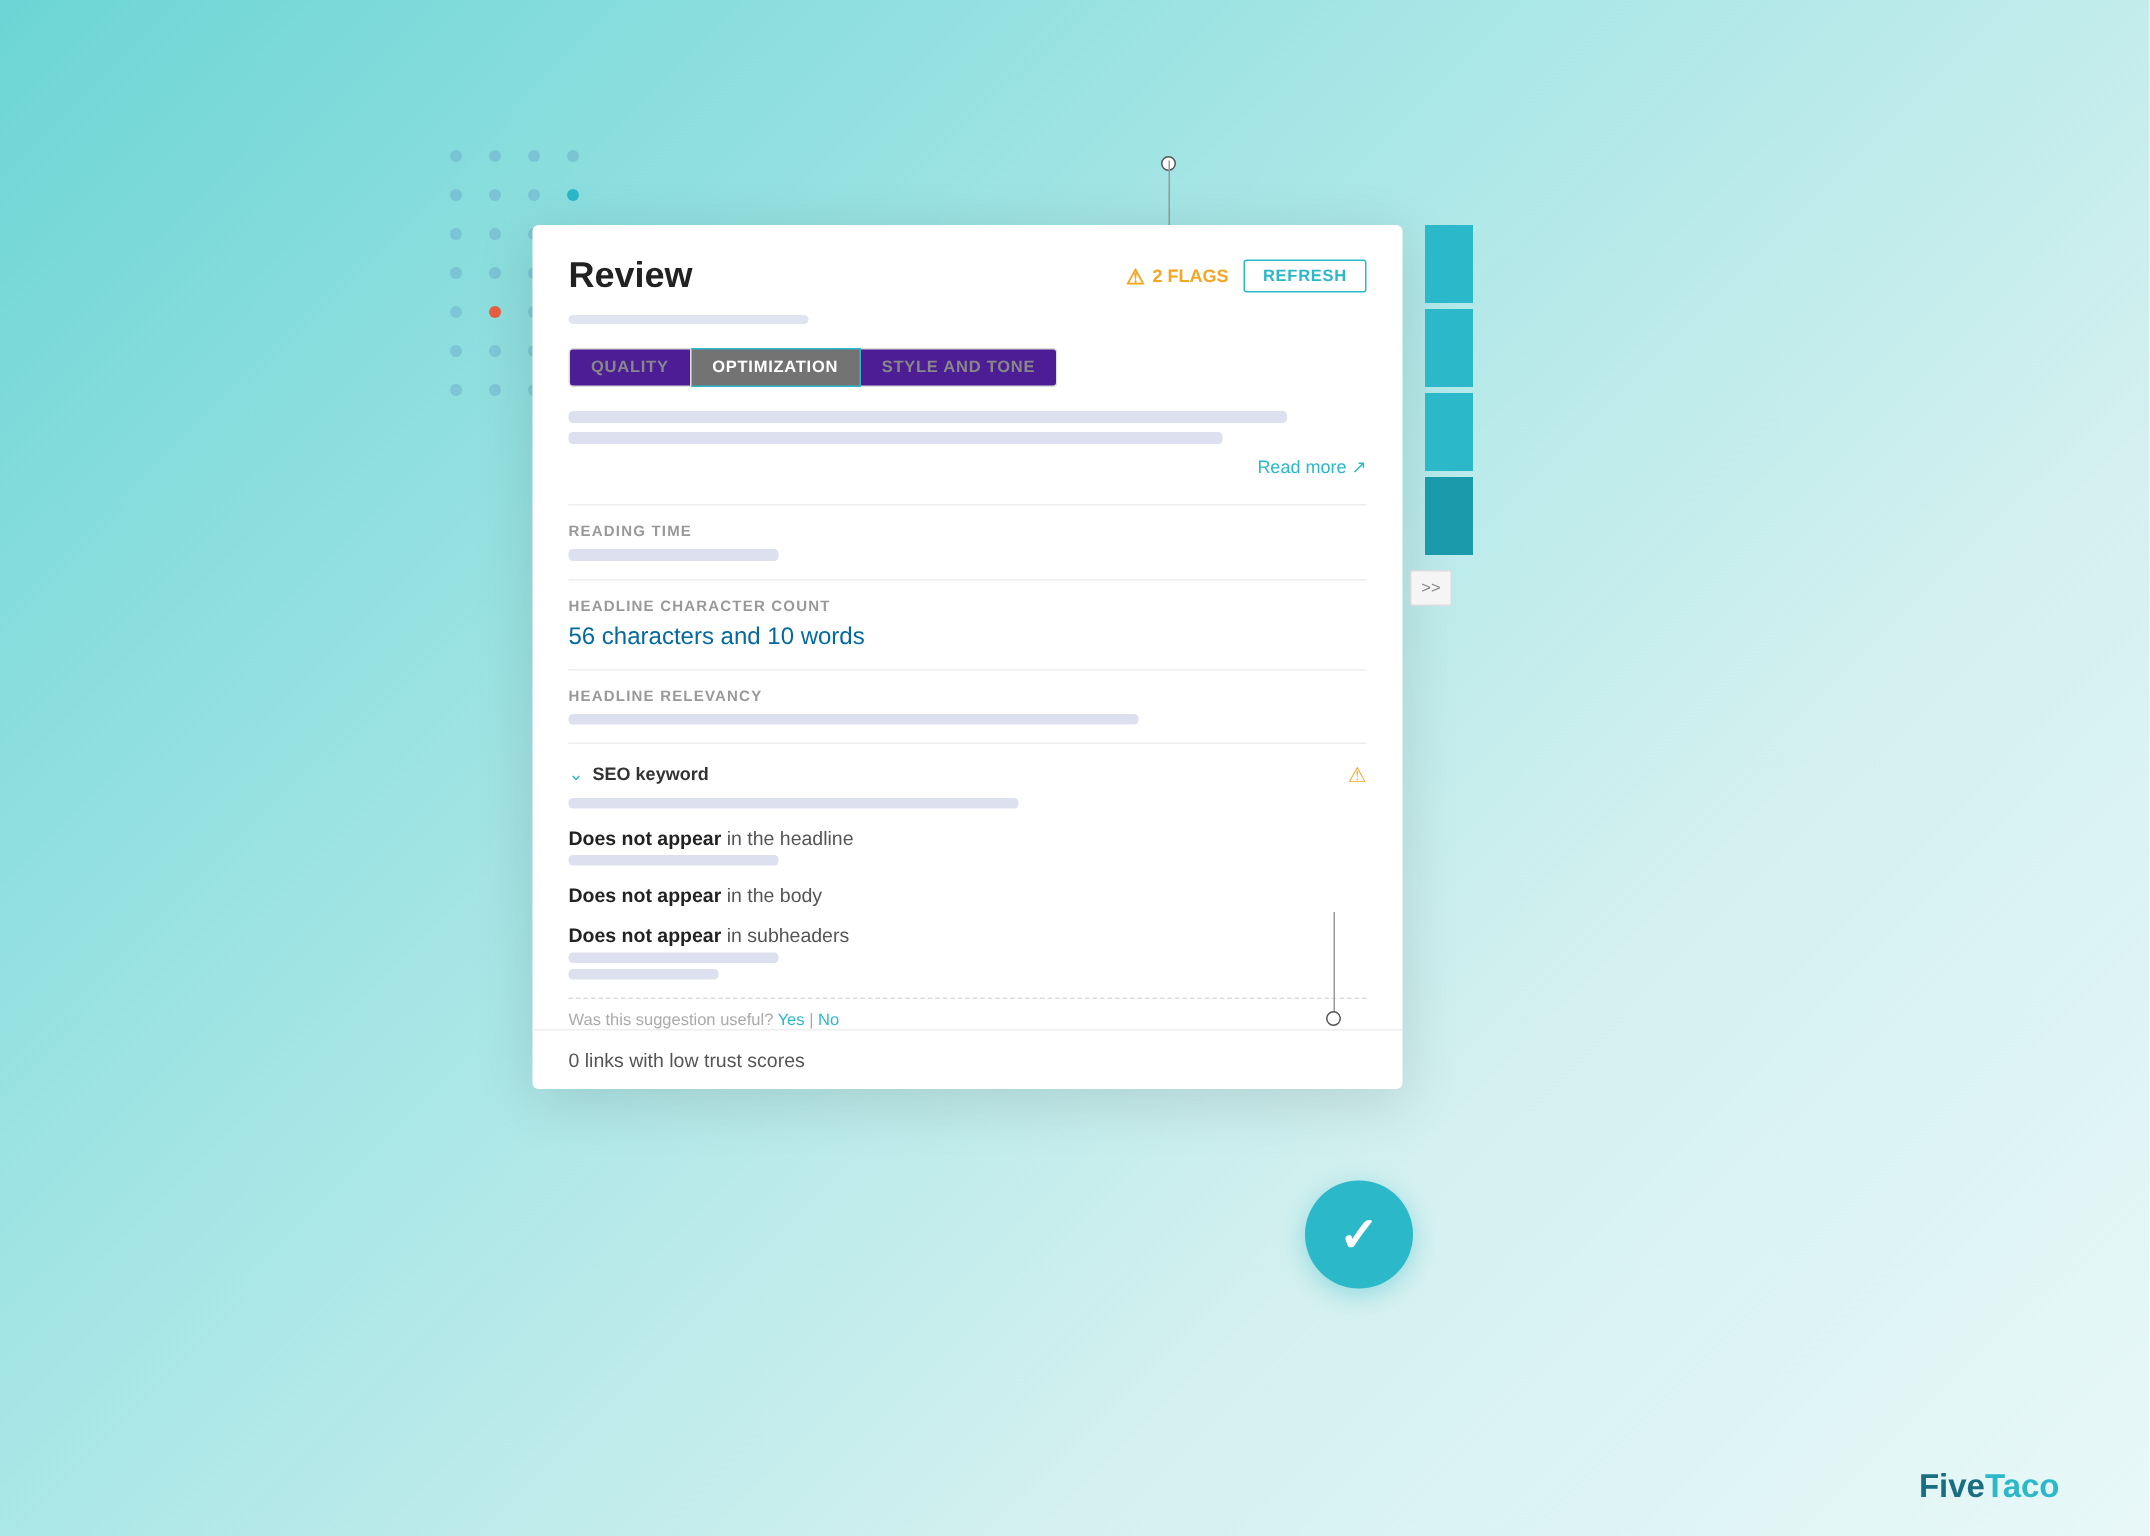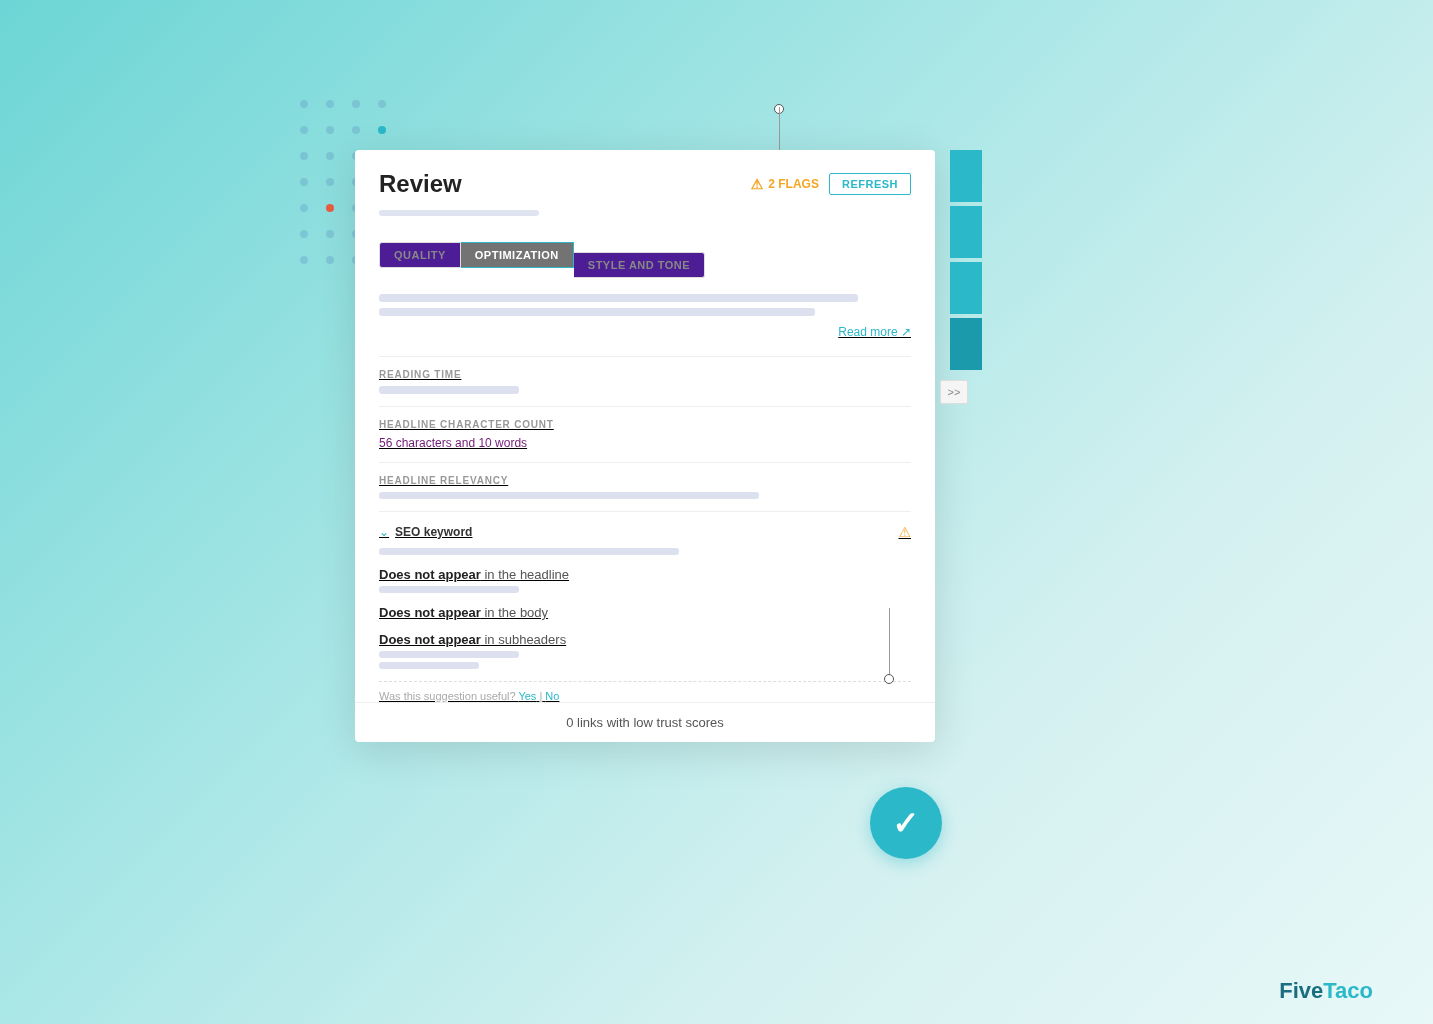--- a/index.html
+++ b/index.html
@@ -113,33 +113,32 @@
       font-size: 11px;
       font-weight: 600;
       letter-spacing: 0.5px;
       border: 1.5px solid #ddd;
       cursor: pointer;
       color: #888;
       background: #4c1d95;
     }
 
     .tab:first-child { border-radius: 3px 0 0 3px; }
-    .tab:last-child { border-radius: 0 3px 3px 0; margin-top: 20px; }
+    .tab:last-child { border-radius: 0 3px 3px 0; }
     .tab + .tab { border-left: none; }
 
     .tab.active {
       background: #737373;
       border-color: #2bb8c8;
       color: #fff;
     }
 
     
     .panel-body {
       padding: 0 24px;
-      text-decoration: underline;
     }
 
     
     .placeholder-bar {
       height: 8px;
       background: #dde0ef;
       border-radius: 3px;
       margin-bottom: 6px;
     }
 
@@ -165,22 +164,22 @@
     .section-label {
       font-size: 10px;
       font-weight: 700;
       letter-spacing: 0.8px;
       color: #999;
       text-transform: uppercase;
       margin-bottom: 6px;
     }
 
     .section-value {
-      font-size: 12px;
-      color: #701a75;
+      font-size: 16px;
+      color: #0369a1;
       margin-bottom: 4px;
     }
 
     
     .seo-section {
       margin-top: 4px;
     }
 
     .seo-header {
       display: flex;
@@ -252,21 +251,20 @@
       color: #2bb8c8;
       text-decoration: none;
       cursor: pointer;
     }
 
     .links-row {
       padding: 12px 24px;
       font-size: 13px;
       color: #555;
       border-top: 1px solid #eee;
-      text-align: center;
     }
 
     
     .sidebar-bar {
       position: absolute;
       top: 150px;
       left: 950px;
       width: 32px;
       display: flex;
       flex-direction: column;

